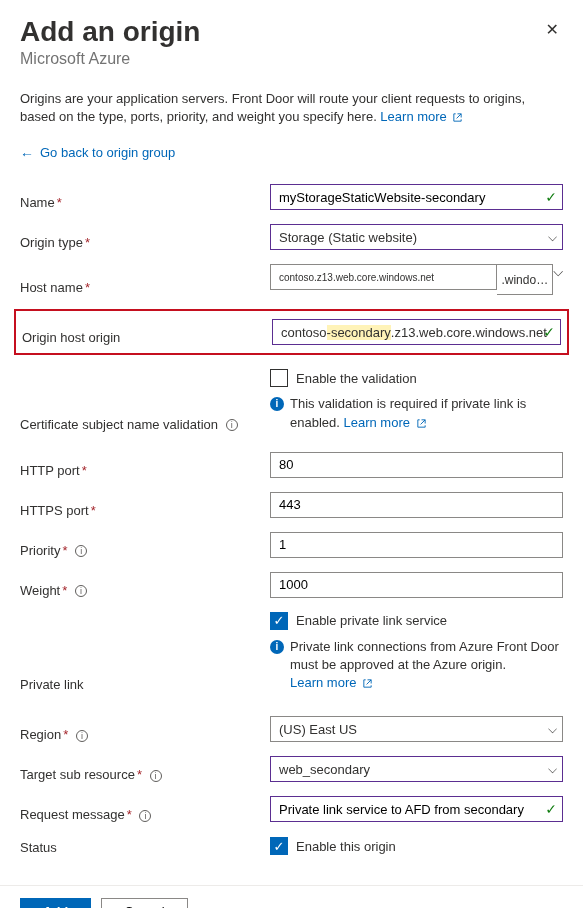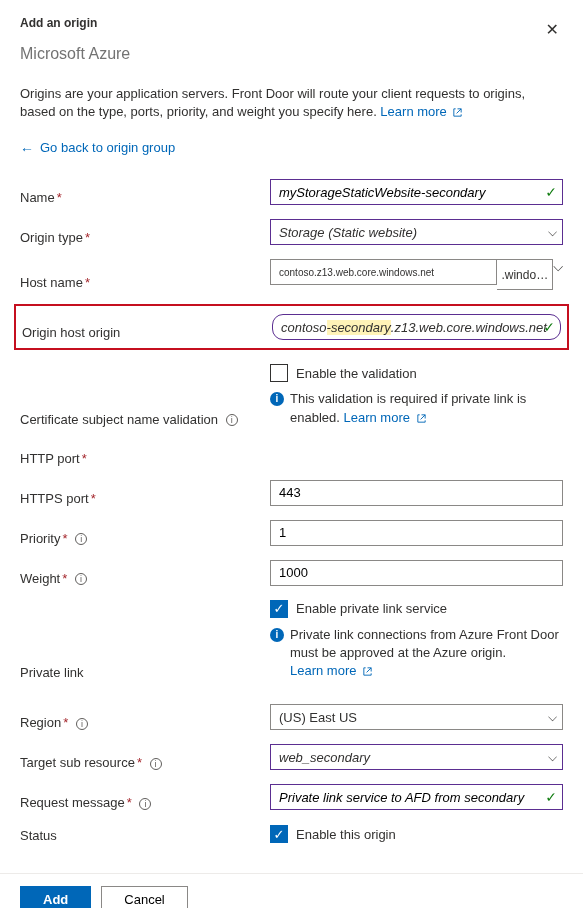--- a/index.html
+++ b/index.html
@@ -1,51 +1,51 @@
 <!DOCTYPE html>
 <html><head>
 <meta charset="utf-8">
 <style>
 * { box-sizing: border-box; margin: 0; padding: 0; font-family: "Segoe UI", -apple-system, BlinkMacSystemFont, sans-serif; }
 body { background: #fff; color: #323130; font-size: 13px; width: 583px; }
 .panel { padding: 16px 20px 0 20px; }
 .header-row { display: flex; justify-content: space-between; align-items: flex-start; margin-bottom: 2px; }
-.title { font-size: 12px; font-weight: 600; }
+.title { font-size: 28px; font-weight: 600; }
 .subtitle { font-size: 16px; color: #737373; margin-bottom: 22px; }
 .close-x { font-size: 16px; color: #323130; cursor: pointer; padding: 4px; }
 .intro { font-size: 13px; color: #323130; line-height: 1.4; margin-bottom: 18px; }
 .link { color: #0067b8; text-decoration: none; cursor: pointer; }
 .ext-icon { display: inline-block; width: 11px; height: 11px; vertical-align: middle; margin-left: 2px; }
 .back-row { display: flex; align-items: center; gap: 6px; margin-bottom: 24px; }
 .arrow-left { color: #0067b8; font-size: 14px; }
 .form-row { display: flex; align-items: flex-end; margin-bottom: 14px; }
 .form-row.tall { margin-bottom: 10px; }
 .label-col { width: 250px; flex-shrink: 0; padding-top: 4px; font-size: 13px; }
 .field-col { flex: 1; }
 .req { color: #a4262c; margin-left: 2px; }
 .info-icon { display: inline-block; width: 12px; height: 12px; border: 1px solid #605e5c; border-radius: 50%; font-size: 9px; line-height: 11px; text-align: center; color: #605e5c; margin-left: 4px; vertical-align: middle; cursor: help; }
 .input, .select { width: 100%; height: 26px; border: 1px solid #8a8886; padding: 0 8px; font-size: 13px; font-family: inherit; background: #fff; }
 .select-wrap { position: relative; }
 .select-wrap .chev { position: absolute; right: 6px; top: 50%; transform: translateY(-50%); pointer-events: none; font-size: 12px; color: #323130; }
-.validated { border-color: #5b2e91; font-style: italic; }
+.validated { border-color: #5b2e91; }
 .check-mark { position: absolute; right: 22px; top: 50%; transform: translateY(-50%); color: #107c10; font-size: 14px; pointer-events: none; }
 .check-only { right: 6px; }
 .hostname-wrap { position: relative; display: flex; }
 .hostname-main { flex: 1; border: 1px solid #8a8886; height: 26px; padding: 0 8px; font-size: 10px; display: flex; align-items: center; }
 .hostname-pill { border: 1px solid #8a8886; border-left: none; height: 31px; padding: 0 4px; font-size: 12px; display: flex; align-items: center; max-width: 60px; overflow: hidden; white-space: nowrap; }
 .checkbox-row { display: flex; align-items: center; gap: 8px; }
 .checkbox { width: 18px; height: 18px; border: 1px solid #323130; display: inline-flex; align-items: center; justify-content: center; cursor: pointer; flex-shrink: 0; }
 .checkbox.checked { background: #0067b8; border-color: #0067b8; color: #fff; }
 .checkbox.unchecked { background: #fff; }
 .check-glyph { font-size: 13px; line-height: 1; }
 .note-row { display: flex; gap: 6px; margin-top: 8px; font-size: 13px; line-height: 1.4; }
 .note-icon { width: 14px; height: 14px; border-radius: 50%; background: #0067b8; color: #fff; font-size: 10px; font-weight: bold; display: inline-flex; align-items: center; justify-content: center; flex-shrink: 0; margin-top: 2px; }
 .highlight-box { border: 2px solid #c50f1f; padding: 8px 6px; margin: 0 -6px 14px -6px; }
 .highlight-box .form-row { margin-bottom: 0; }
-.host-header-text { font-size: 13px; border-radius: 11px; }
+.host-header-text { font-size: 13px; }
 .hl { background: #fff3b8; }
 .footer { border-top: 1px solid #edebe9; padding: 12px 20px; display: flex; gap: 10px; margin-top: 30px; }
 .btn { height: 26px; padding: 0 22px; font-size: 13px; border: 1px solid #8a8886; background: #fff; cursor: pointer; font-family: inherit; }
 .btn-primary { background: #0067b8; border-color: #0067b8; color: #fff; font-weight: 600; }
 </style>
 </head>
 <body>
 
 <div class="panel">
 
@@ -127,20 +127,23 @@
                 <path fill="none" stroke="#0067b8" stroke-width="1" d="M4 2H2v8h8V8M6 2h4v4M10 2L5 7"></path>
               </svg></a></span>
       </div>
     </div>
   </div>
 
   <div style="height:10px"></div>
 
   <div class="form-row">
     <div class="label-col"><span>HTTP port</span><span class="req">*</span></div>
+    <div class="field-col">
+      <input class="input" value="80" style="">
+    </div>
   </div>
 
   <div class="form-row">
     <div class="label-col"><span>HTTPS port</span><span class="req">*</span></div>
     <div class="field-col">
       <input class="input" value="443" style="">
     </div>
   </div>
 
   <div class="form-row">

